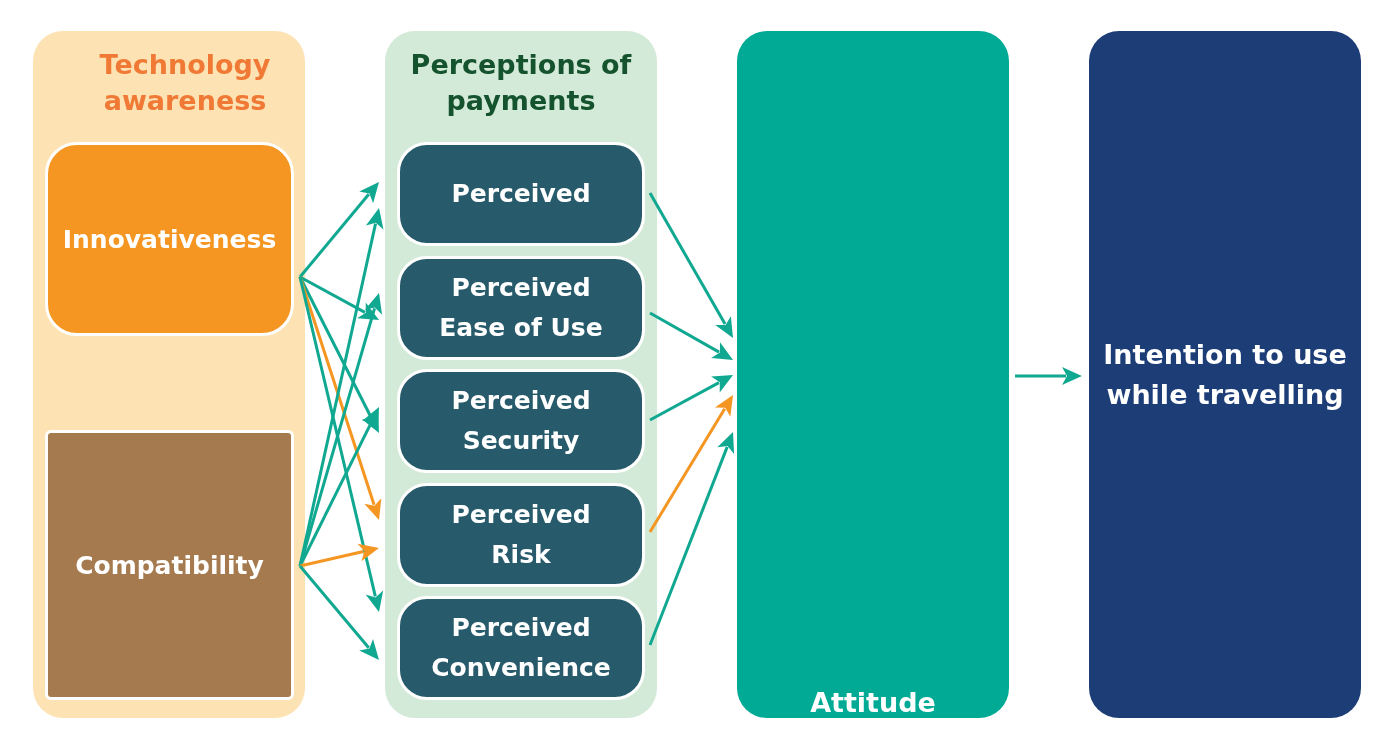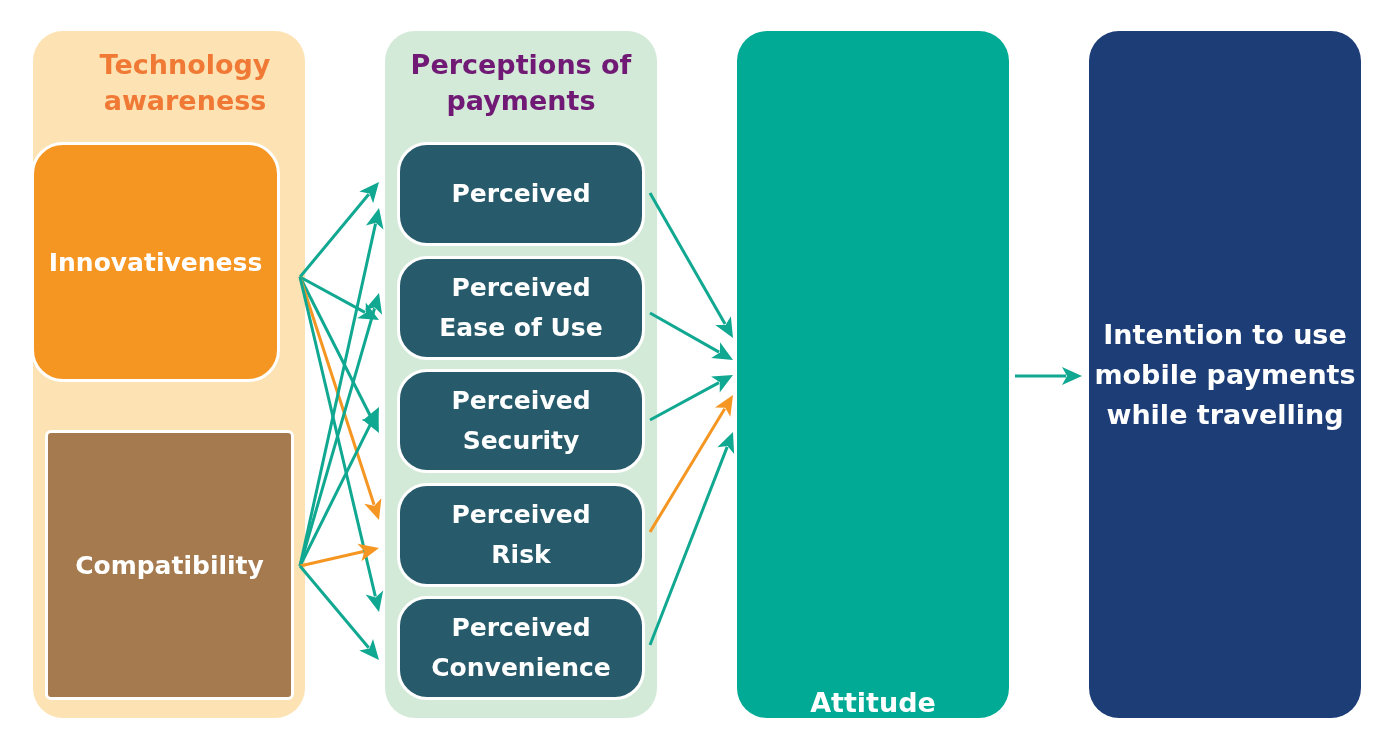--- a/index.html
+++ b/index.html
@@ -3,23 +3,23 @@
 <meta charset="utf-8">
 <style>
   html, body { margin:0; padding:0; background:#ffffff; }
   body { width:1392px; height:751px; position:relative; overflow:hidden; font-family:"DejaVu Sans", sans-serif; }
   .abs { position:absolute; box-sizing:border-box; }
   .group { border-radius:30px; }
   .g-tech { left:33px; top:31px; width:272px; height:687px; background:#fde2b3; }
   .g-perc { left:385px; top:31px; width:272px; height:687px; background:#d4ead8; }
   .group-title { position:absolute; left:0; right:0; top:16px; text-align:center; font-weight:bold; font-size:27px; line-height:36px; }
   .g-tech .group-title { color:#f07a35;padding-left:32px; }
-  .g-perc .group-title { color:#701a75; }
+  .g-perc .group-title { color:#14532d; }
   .box { display:flex; align-items:center; justify-content:center; text-align:center; color:#ffffff; font-weight:bold; border:3px solid #ffffff; border-radius:32px; }
-  .b-innov { left:31px; top:142px; width:249px; height:240px; background:#f59622; font-size:25px; }
+  .b-innov { left:45px; top:142px; width:249px; height:194px; background:#f59622; font-size:25px; }
   .b-compat { left:45px; top:430px; width:249px; height:270px; background:#a57a4e; font-size:25px;border-radius:6px; }
   .b-perc { left:397px; width:248px; height:104px; background:#275a6a; font-size:25px; line-height:40px; border-radius:30px; }
   .b-att { left:737px; top:31px; width:272px; height:687px; background:#00aa94; border-radius:30px; border:none; font-size:27px;align-items:flex-end; }
   .b-int { left:1089px; top:31px; width:272px; height:687px; background:#1d3d77; border-radius:30px; border:none; font-size:27px; line-height:40px; }
   svg.arrows { position:absolute; left:0; top:0; }
 </style>
 </head>
 <body>
 
 <div class="abs group g-tech">
@@ -69,21 +69,20 @@
       <div>Convenience</div>
     </div>
 </div>
 
 <div class="abs box b-att">
   <span>Attitude</span>
 </div>
 <div class="abs box b-int">
   <div>
     <div>Intention to use</div>
-    <div>mobile payments</div>
     <div>while travelling</div>
   </div>
 </div>
 
 <svg class="arrows" width="1392" height="751" viewBox="0 0 1392 751">
   <defs>
     <marker id="mt" viewBox="0 0 10 10" refX="9" refY="5" markerWidth="7" markerHeight="7" orient="auto" markerUnits="userSpaceOnUse" style="overflow:visible">
       <path d="M0,0 L10,5 L0,10 L3,5 Z" fill="#10a891" transform="scale(2.2) translate(-5,-5) translate(5,5)"></path>
     </marker>
   </defs>

